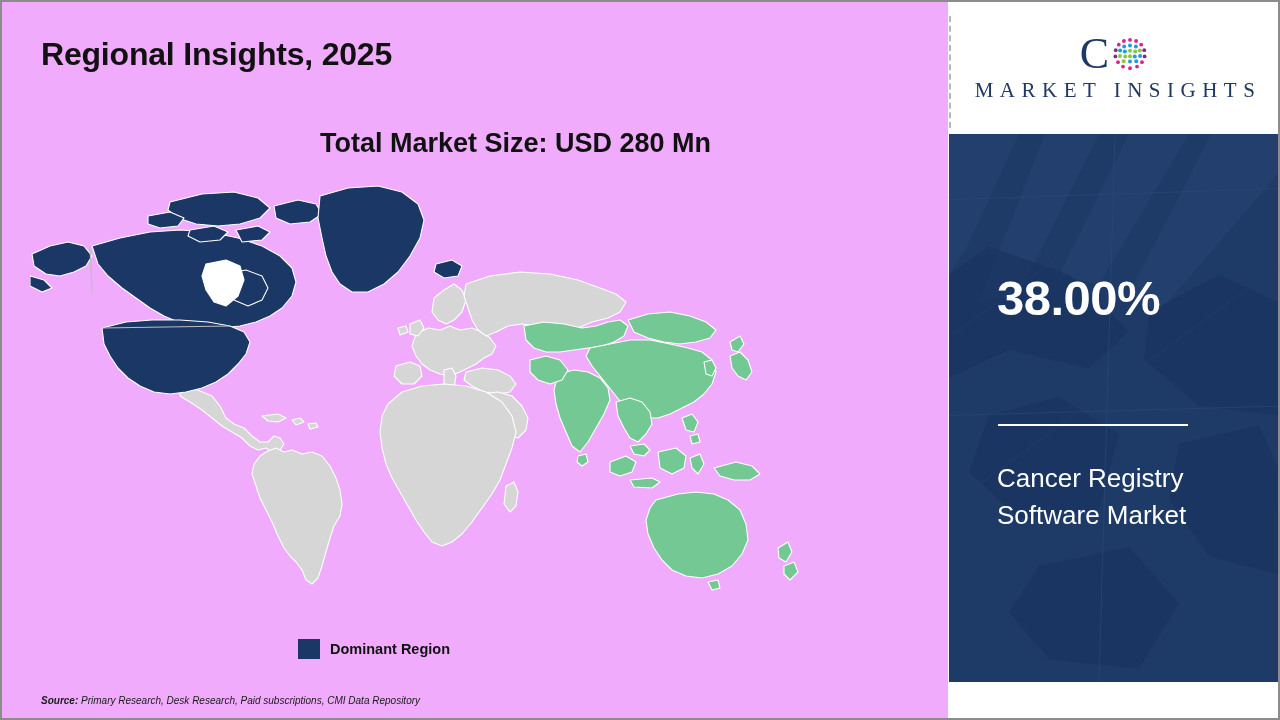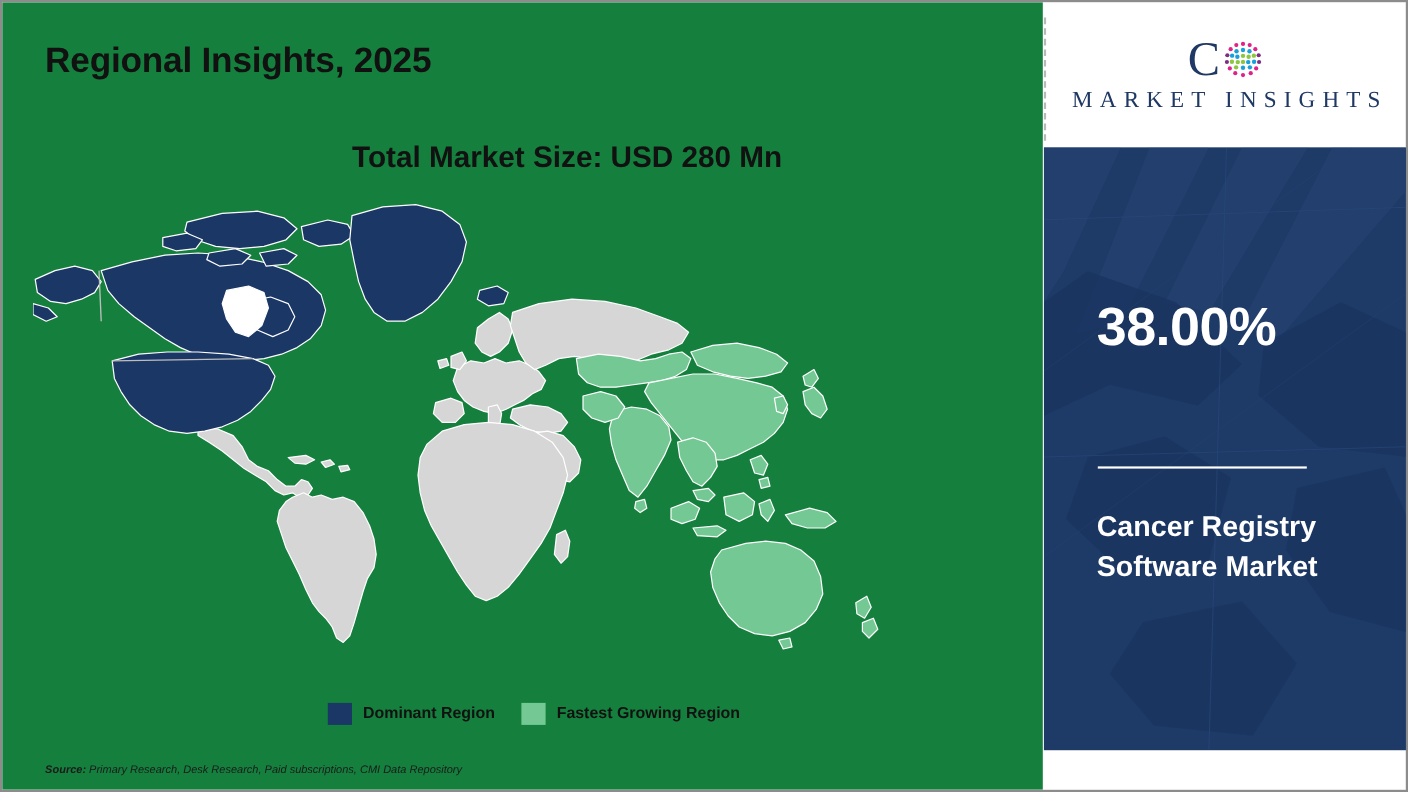--- a/index.html
+++ b/index.html
@@ -4,21 +4,21 @@
 <style>
   html,body{margin:0;padding:0;background:#fff;}
   body{width:1280px;height:720px;overflow:hidden;
        font-family:"Liberation Sans","DejaVu Sans",sans-serif;
        -webkit-font-smoothing:antialiased;}
 
   #frame{position:relative;width:1280px;height:720px;box-sizing:border-box;
          border:2px solid #8c8c8c;background:#ffffff;overflow:hidden;}
 
   
-  #left-pane{position:absolute;left:0;top:0;width:946px;height:716px;background:#15803d;}
+  #left-pane{position:absolute;left:0;top:0;width:946px;height:716px;background:#f0abfc;}
 
   #page-title{position:absolute;left:39px;top:34px;font-size:32px;font-weight:bold;
               color:#111;letter-spacing:-0.2px;white-space:nowrap;}
 
   #market-size-line{position:absolute;left:318px;top:126px;font-size:27px;color:#111;
                     white-space:nowrap;}
   #market-size-line .lbl{font-weight:700;}
   #market-size-line .val{font-weight:bold;}
 
   
@@ -62,21 +62,21 @@
   #stat-percent{position:absolute;left:48px;top:140px;font-size:49px;font-weight:bold;
                 color:#ffffff;letter-spacing:-0.5px;line-height:1;white-space:nowrap;}
   #stat-caption{position:absolute;left:49px;top:192px;width:268px;font-size:19.5px;
                 color:#f2f5fa;line-height:1.42;font-weight:300;}
   #stat-caption .region-name{font-weight:bold;color:#ffffff;}
 
   #panel-divider{position:absolute;left:49px;top:290px;width:190px;height:2px;
                  background:#ffffff;}
 
   #market-name{position:absolute;left:48px;top:326px;width:262px;font-size:26px;
-               color:#ffffff;line-height:1.43;font-weight:700;}
+               color:#ffffff;line-height:1.43;font-weight:400;}
 </style>
 </head>
 <body>
 
 <div id="frame">
 
   <div id="left-pane">
 
     <div id="page-title">Regional Insights, 2025</div>
 
@@ -221,24 +221,20 @@
           <path d="M72,148 L200,146" fill="none" stroke="#bdbdbd" stroke-width="1.2"></path>
           <path d="M60,66 L62,112" fill="none" stroke="#bdbdbd" stroke-width="1.2"></path>
         </g>
       </svg>
     </div>
 
     <div id="legend">
       <div class="legend-item">
         <span class="legend-swatch" style="background:#1b3765"></span>
         <span class="legend-label">Dominant Region</span>
-      </div>
-      <div class="legend-item">
-        <span class="legend-swatch" style="background:#74c894"></span>
-        <span class="legend-label">Fastest Growing Region</span>
       </div>
     </div>
 
     <div id="source-note">
       <span class="src-label">Source:</span><span> Primary Research, Desk Research, Paid subscriptions, CMI Data Repository</span>
     </div>
   </div>
 
   <div id="vertical-dashed-divider"></div>
 

